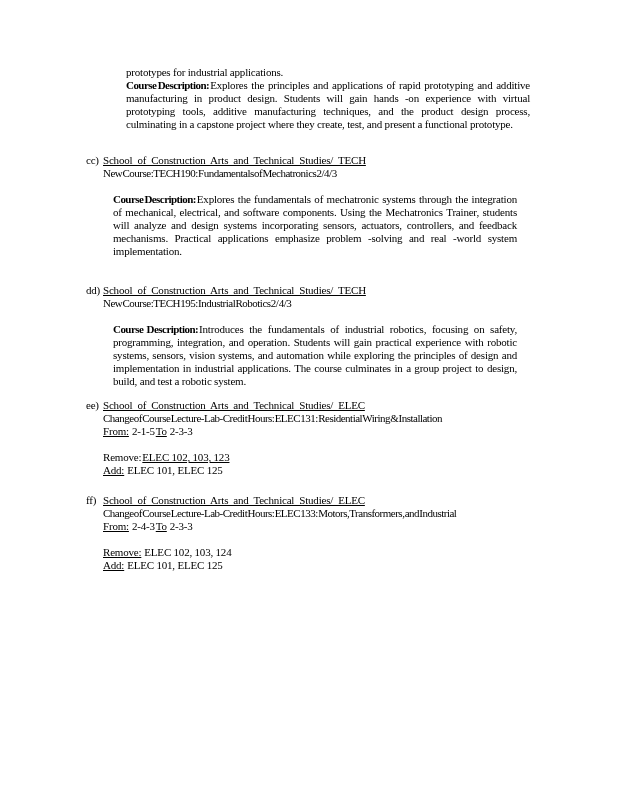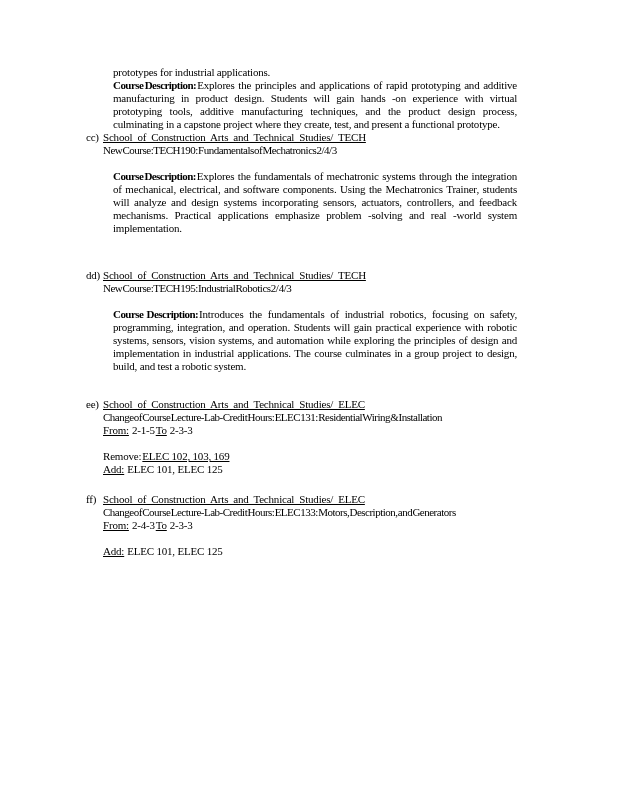--- a/index.html
+++ b/index.html
@@ -19,32 +19,32 @@
   }
   .doc {
     padding: 66px 0 0 86px;
     width: 532px;
   }
   .para {
     width: 404px;
     text-align: justify;
   }
   .intro-para {
-    margin-left: 27px;
+    margin-left: 40px;
   }
   .runin {
     font-weight: bold;
     letter-spacing: -0.55px;
     word-spacing: -2px;
     margin-right: 1px;
   }
   .section { position: relative; }
-  .sec-mt1 { }
-  .sec-mt2 { margin-top: 34px; }
-  .sec-mt3 { margin-top: 25px; }
+  .sec-mt1 { margin-top: 23px; }
+  .sec-mt2 { margin-top: 26px; }
+  .sec-mt3 { margin-top: 11px; }
   .sec-mt4 { margin-top: 17px; }
   .sec-row { display: flex; align-items: baseline; }
   .sec-label {
     width: 17px;
     flex: none;
   }
   .sec-header {
     text-decoration: underline;
     word-spacing: 2.5px;
     white-space: nowrap;
@@ -99,31 +99,32 @@
 
   <div class="section sec-mt3">
     <div class="sec-row">
       <span class="sec-label">ee)</span>
       <span class="sec-header">School of Construction Arts and Technical Studies/ ELEC</span>
     </div>
     <div class="sec-body">
       <div class="bold-line">Change of Course Lecture-Lab-Credit Hours: ELEC 131: Residential Wiring &amp; Installation</div>
       <div class="line"><span class="u">From:</span><span class="sp">2-1-5</span><span class="u sp-tight">To</span><span class="sp">2-3-3</span></div>
       <div class="gap"></div>
-      <div class="line"><span>Remove:</span><span class="sp-tight">ELEC 102, 103, 169</span></div>
+      <div class="line"><span>Remove:</span><span class="sp-tight">ELEC 102, 103, 123</span></div>
       <div class="line"><span class="u">Add:</span><span class="sp">ELEC 101, ELEC 125</span></div>
     </div>
   </div>
 
   <div class="section sec-mt4">
     <div class="sec-row">
       <span class="sec-label">ff)</span>
       <span class="sec-header">School of Construction Arts and Technical Studies/ ELEC</span>
     </div>
     <div class="sec-body">
-      <div class="bold-line">Change of Course Lecture-Lab-Credit Hours: ELEC 133: Motors, Description, and Generators</div>
+      <div class="bold-line">Change of Course Lecture-Lab-Credit Hours: ELEC 133: Motors, Transformers, and Industrial</div>
       <div class="line"><span class="u">From:</span><span class="sp">2-4-3</span><span class="u sp-tight">To</span><span class="sp">2-3-3</span></div>
       <div class="gap"></div>
+      <div class="line"><span class="u">Remove:</span><span class="sp">ELEC 102, 103, 124</span></div>
       <div class="line"><span class="u">Add:</span><span class="sp">ELEC 101, ELEC 125</span></div>
     </div>
   </div>
 
 </div>
 
 </body></html>

